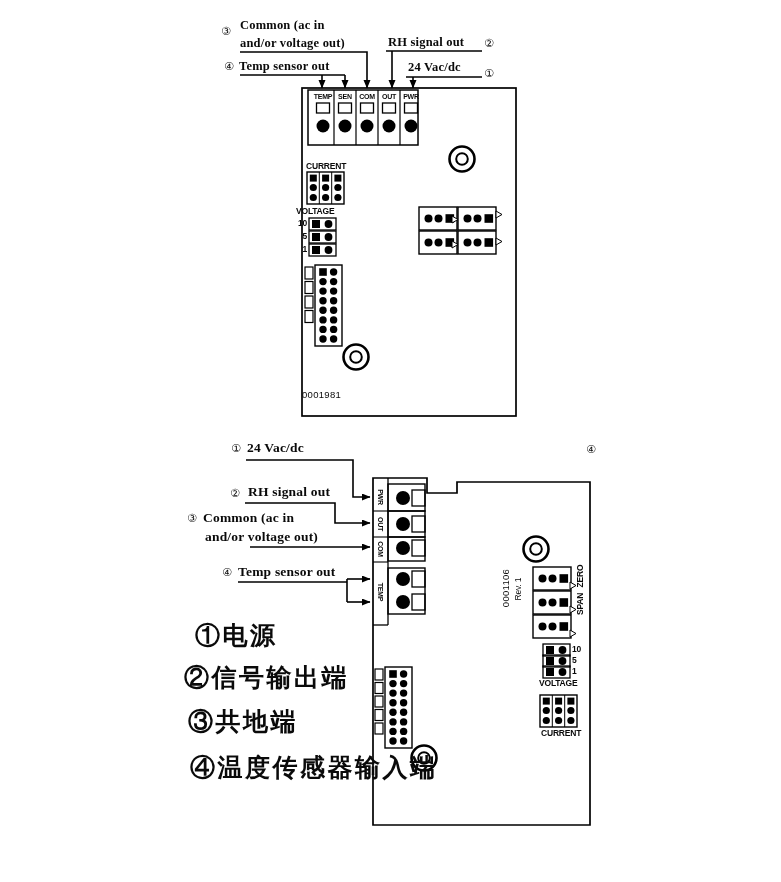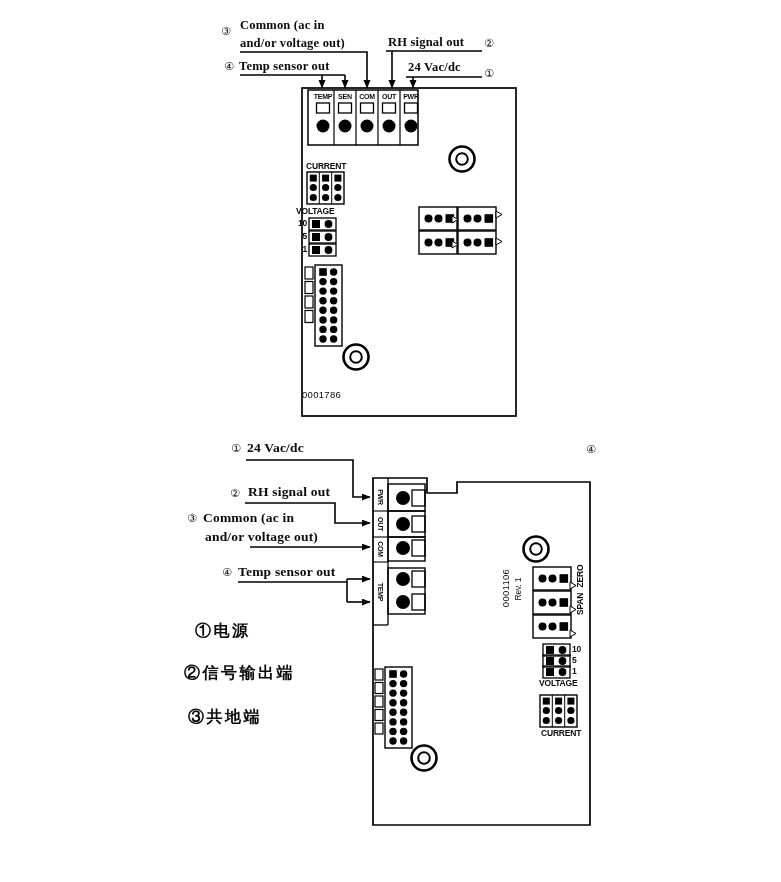--- a/index.html
+++ b/index.html
@@ -6,21 +6,21 @@
   .canvas{position:relative;width:781px;height:882px;background:#ffffff;
           font-family:"Liberation Serif","DejaVu Serif",serif;color:#0a0a0a;overflow:hidden}
   svg.gfx{position:absolute;left:0;top:0}
   .t{position:absolute;white-space:nowrap;line-height:1.05}
   .ann{font-weight:bold;font-size:12.5px;letter-spacing:.2px}
   .annB{font-weight:bold;font-size:13.5px;letter-spacing:.2px}
   .num{font-family:"DejaVu Sans","Liberation Sans",sans-serif;font-size:11px;font-weight:400}
   .sk{font-family:"Liberation Sans","DejaVu Sans",sans-serif;font-weight:700;font-size:8.5px;letter-spacing:-.2px}
   .sk7{font-family:"Liberation Sans","DejaVu Sans",sans-serif;font-weight:700;font-size:7px;letter-spacing:-.2px}
   .sk10{font-family:"Liberation Sans","DejaVu Sans",sans-serif;font-weight:700;font-size:9.5px;letter-spacing:.3px}
-  .cn{font-size:16px;font-weight:600;letter-spacing:2.5px}
+  .cn{font-size:25px;font-weight:600;letter-spacing:2.5px}
   .cap{font-weight:bold;font-size:15px;letter-spacing:.4px}
   .rot90{transform:translate(-50%,-50%) rotate(90deg);transform-origin:center}
   .rotm90{transform:translate(-50%,-50%) rotate(-90deg);transform-origin:center}
   .cell{width:22px;text-align:center}
 </style>
 </head>
 <body>
 
 <div class="canvas">
 
@@ -206,36 +206,37 @@
   <span class="t sk7 cell" style="left:334px;top:93px">SEN</span>
   <span class="t sk7 cell" style="left:356px;top:93px">COM</span>
   <span class="t sk7 cell" style="left:378px;top:93px">OUT</span>
   <span class="t sk7 cell" style="left:400px;top:93px">PWR</span>
 
   <span class="t sk" style="left:306px;top:162px">CURRENT</span>
   <span class="t sk" style="left:296px;top:207px">VOLTAGE</span>
   <span class="t sk" style="left:293px;top:219px;width:14px;text-align:right">10</span>
   <span class="t sk" style="left:293px;top:232px;width:14px;text-align:right">5</span>
   <span class="t sk" style="left:293px;top:245px;width:14px;text-align:right">1</span>
-  <span class="t sk10" style="left:302px;top:390px;font-weight:400">0001786</span>
+  <span class="t sk10" style="left:302px;top:390px;font-weight:400">0001981</span>
 
   <span class="t num" style="left:231px;top:443px">①</span>
   <span class="t annB" style="left:247px;top:441px">24 Vac/dc</span>
   <span class="t num" style="left:230px;top:488px">②</span>
   <span class="t annB" style="left:248px;top:485px">RH signal out</span>
   <span class="t num" style="left:187px;top:513px">③</span>
   <span class="t annB" style="left:203px;top:511px">Common (ac in</span>
   <span class="t annB" style="left:205px;top:530px">and/or voltage out)</span>
   <span class="t num" style="left:222px;top:567px">④</span>
   <span class="t annB" style="left:238px;top:565px">Temp sensor out</span>
   <span class="t num" style="left:586px;top:444px">④</span>
 
   <span class="t cn" style="left:195px;top:623px">①电源</span>
   <span class="t cn" style="left:184px;top:665px">②信号输出端</span>
   <span class="t cn" style="left:188px;top:709px">③共地端</span>
+  <span class="t cn" style="left:190px;top:755px">④温度传感器输入端</span>
 
   <span class="t sk7 rot90" style="left:380px;top:497px">PWR</span>
   <span class="t sk7 rot90" style="left:380px;top:524px">OUT</span>
   <span class="t sk7 rot90" style="left:380px;top:549px">COM</span>
   <span class="t sk7 rot90" style="left:380px;top:592px">TEMP</span>
 
   <span class="t sk10 rotm90" style="left:506px;top:588px;font-weight:400">0001106</span>
   <span class="t sk rotm90" style="left:518px;top:589px;font-weight:400">Rev. 1</span>
   <span class="t sk rotm90" style="left:580px;top:576px">ZERO</span>
   <span class="t sk rotm90" style="left:580px;top:604px">SPAN</span>

